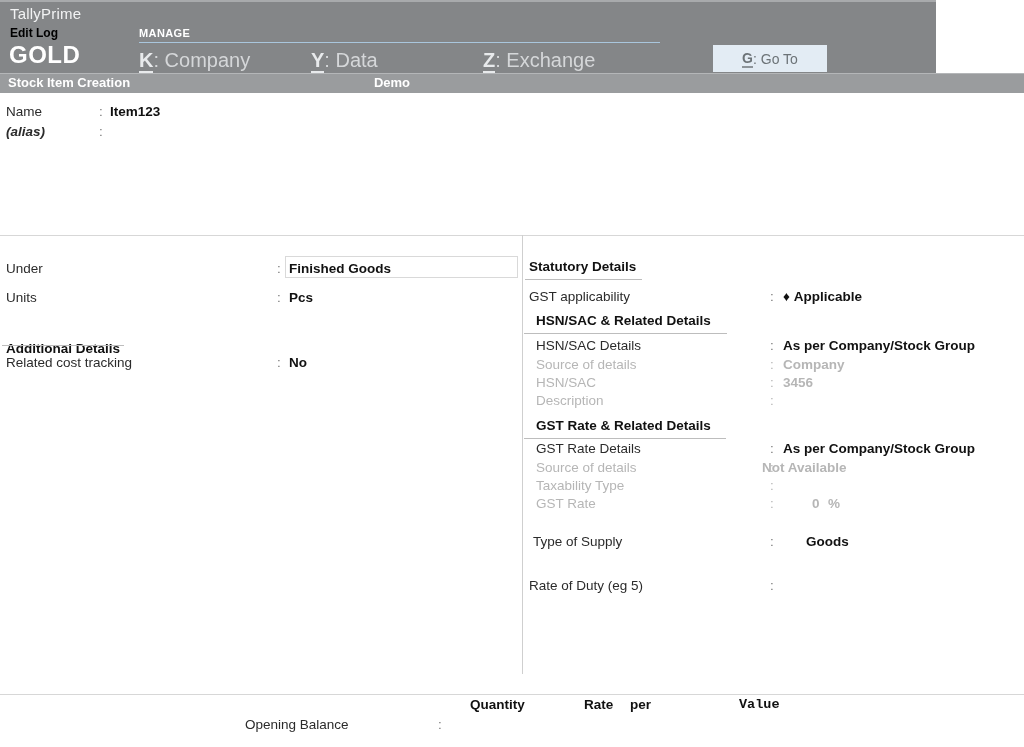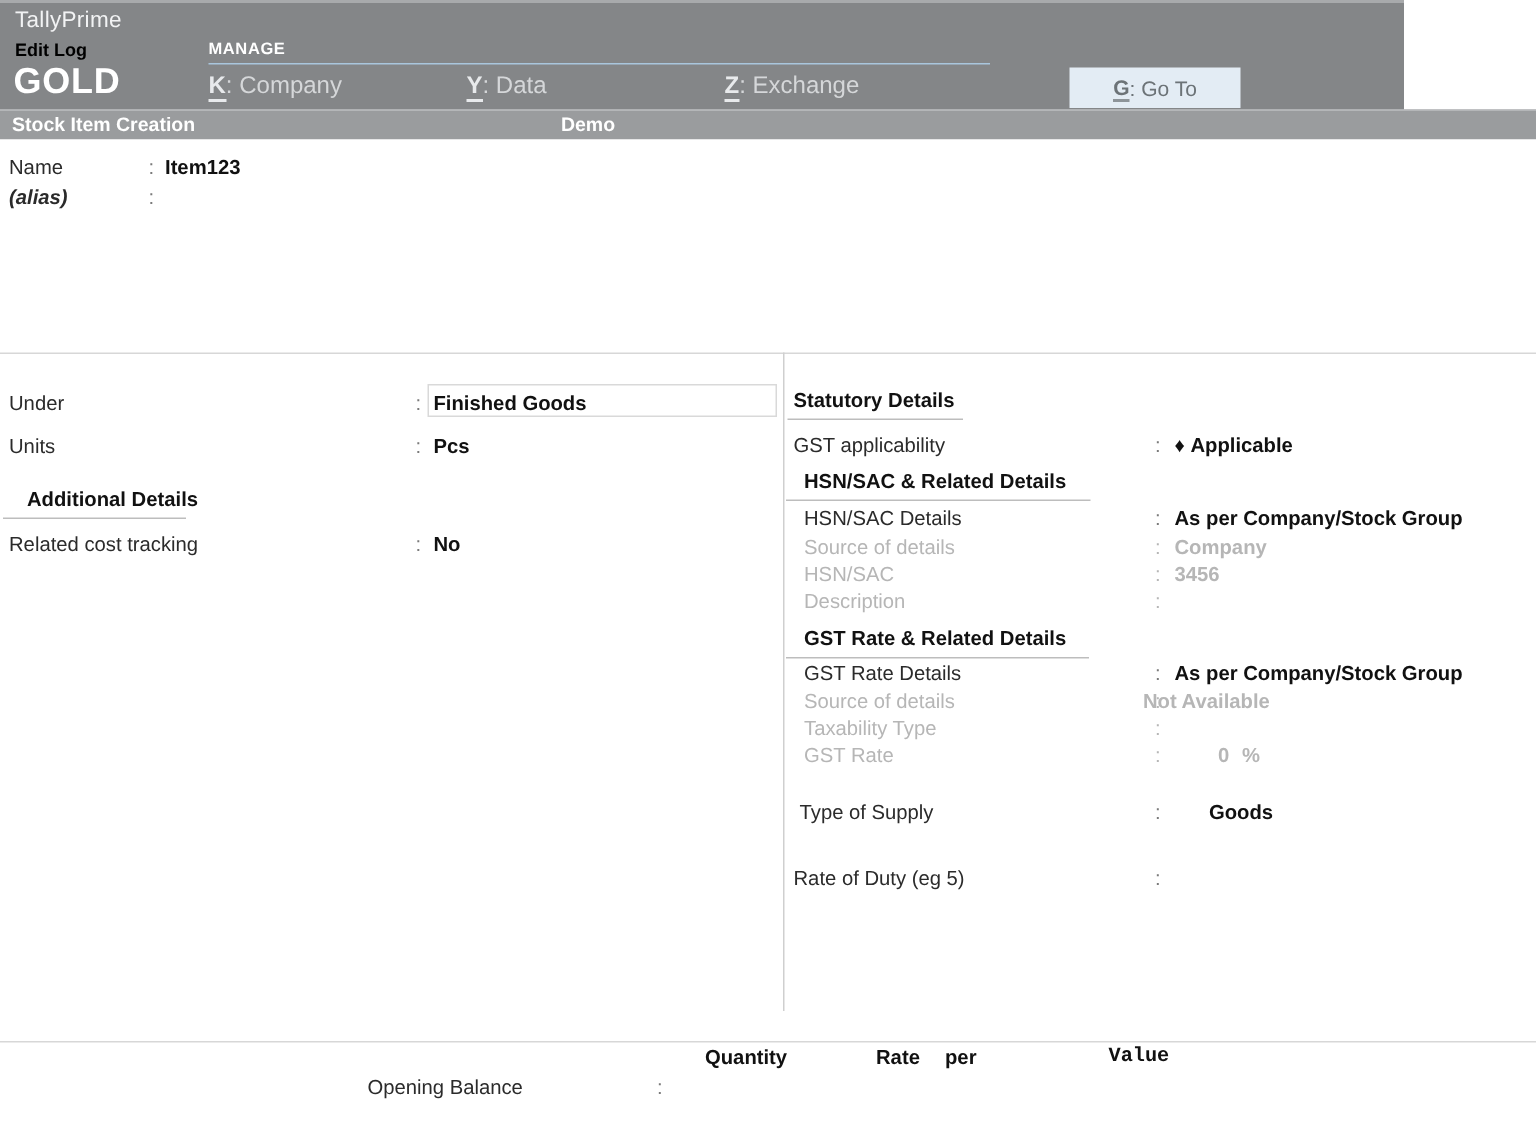--- a/index.html
+++ b/index.html
@@ -46,21 +46,21 @@
     letter-spacing: .4px;
     white-space: nowrap;
   }
   .manage-underline {
     position: absolute; left: 139px; top: 40px;
     width: 521px; height: 1px; background: #a9c6dd;
   }
 
   .menu-item {
     position: absolute; top: 47px;
-    font-size: 16px; color: #d5d7d9;
+    font-size: 20px; color: #d5d7d9;
     white-space: nowrap;
   }
   .menu-item .hk {
     font-weight: bold; color: #e8eaec;
     border-bottom: 2px solid #e8eaec;
     padding-bottom: 0px;
   }
   .menu-k { left: 139px; }
   .menu-y { left: 311px; }
   .menu-z { left: 483px; }
@@ -136,21 +136,21 @@
     position: absolute; left: 285px; top: 163px;
     width: 233px; height: 22px;
     border: 1px solid #d9d9d9; background: #ffffff;
   }
   .l-under-val  { left: 289px; top: 168px; }
 
   .l-units-lbl  { left: 6px;   top: 197px; }
   .l-units-col  { left: 277px; top: 197px; }
   .l-units-val  { left: 289px; top: 197px; }
 
-  .l-addl-hdr   { left: 6px;   top: 232px; margin-left: 12px; }
+  .l-addl-hdr   { left: 6px;   top: 248px; }
   .l-addl-rule  {
     position: absolute; left: 2px; top: 252px;
     width: 122px; height: 1px; background: #bdbdbd;
   }
 
   .l-cost-lbl   { left: 6px;   top: 262px; }
   .l-cost-col   { left: 277px; top: 262px; }
   .l-cost-val   { left: 289px; top: 262px; }
 
   

